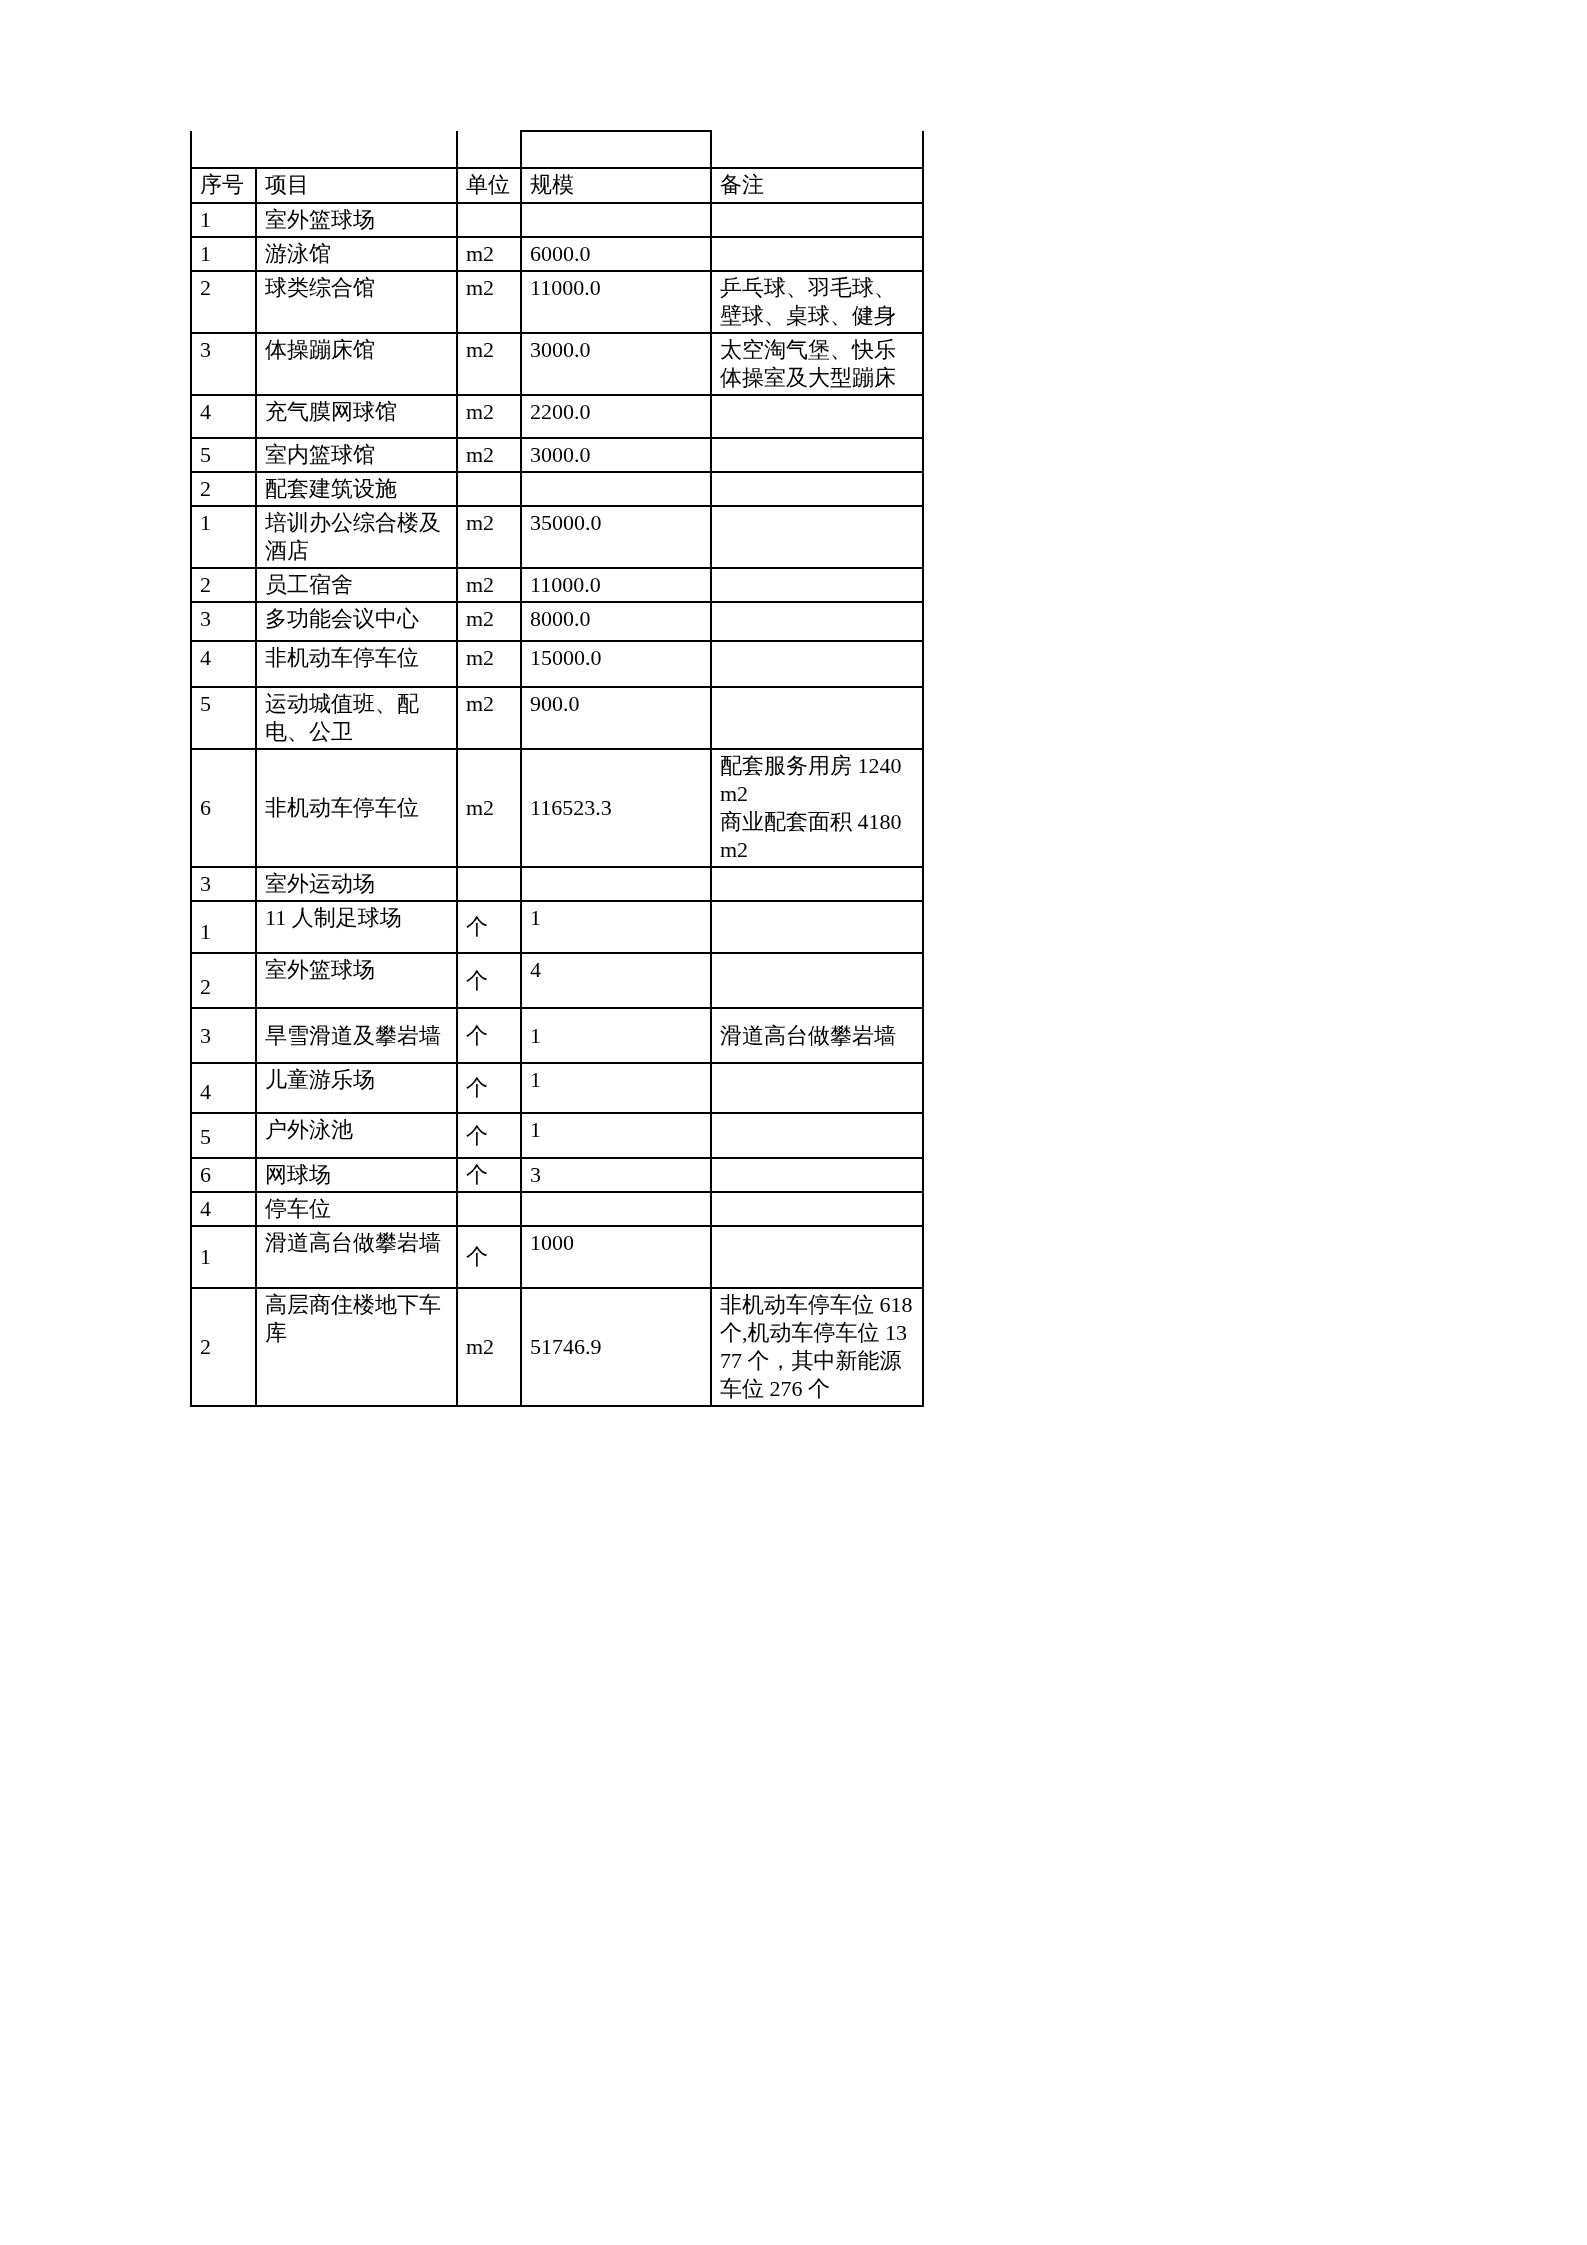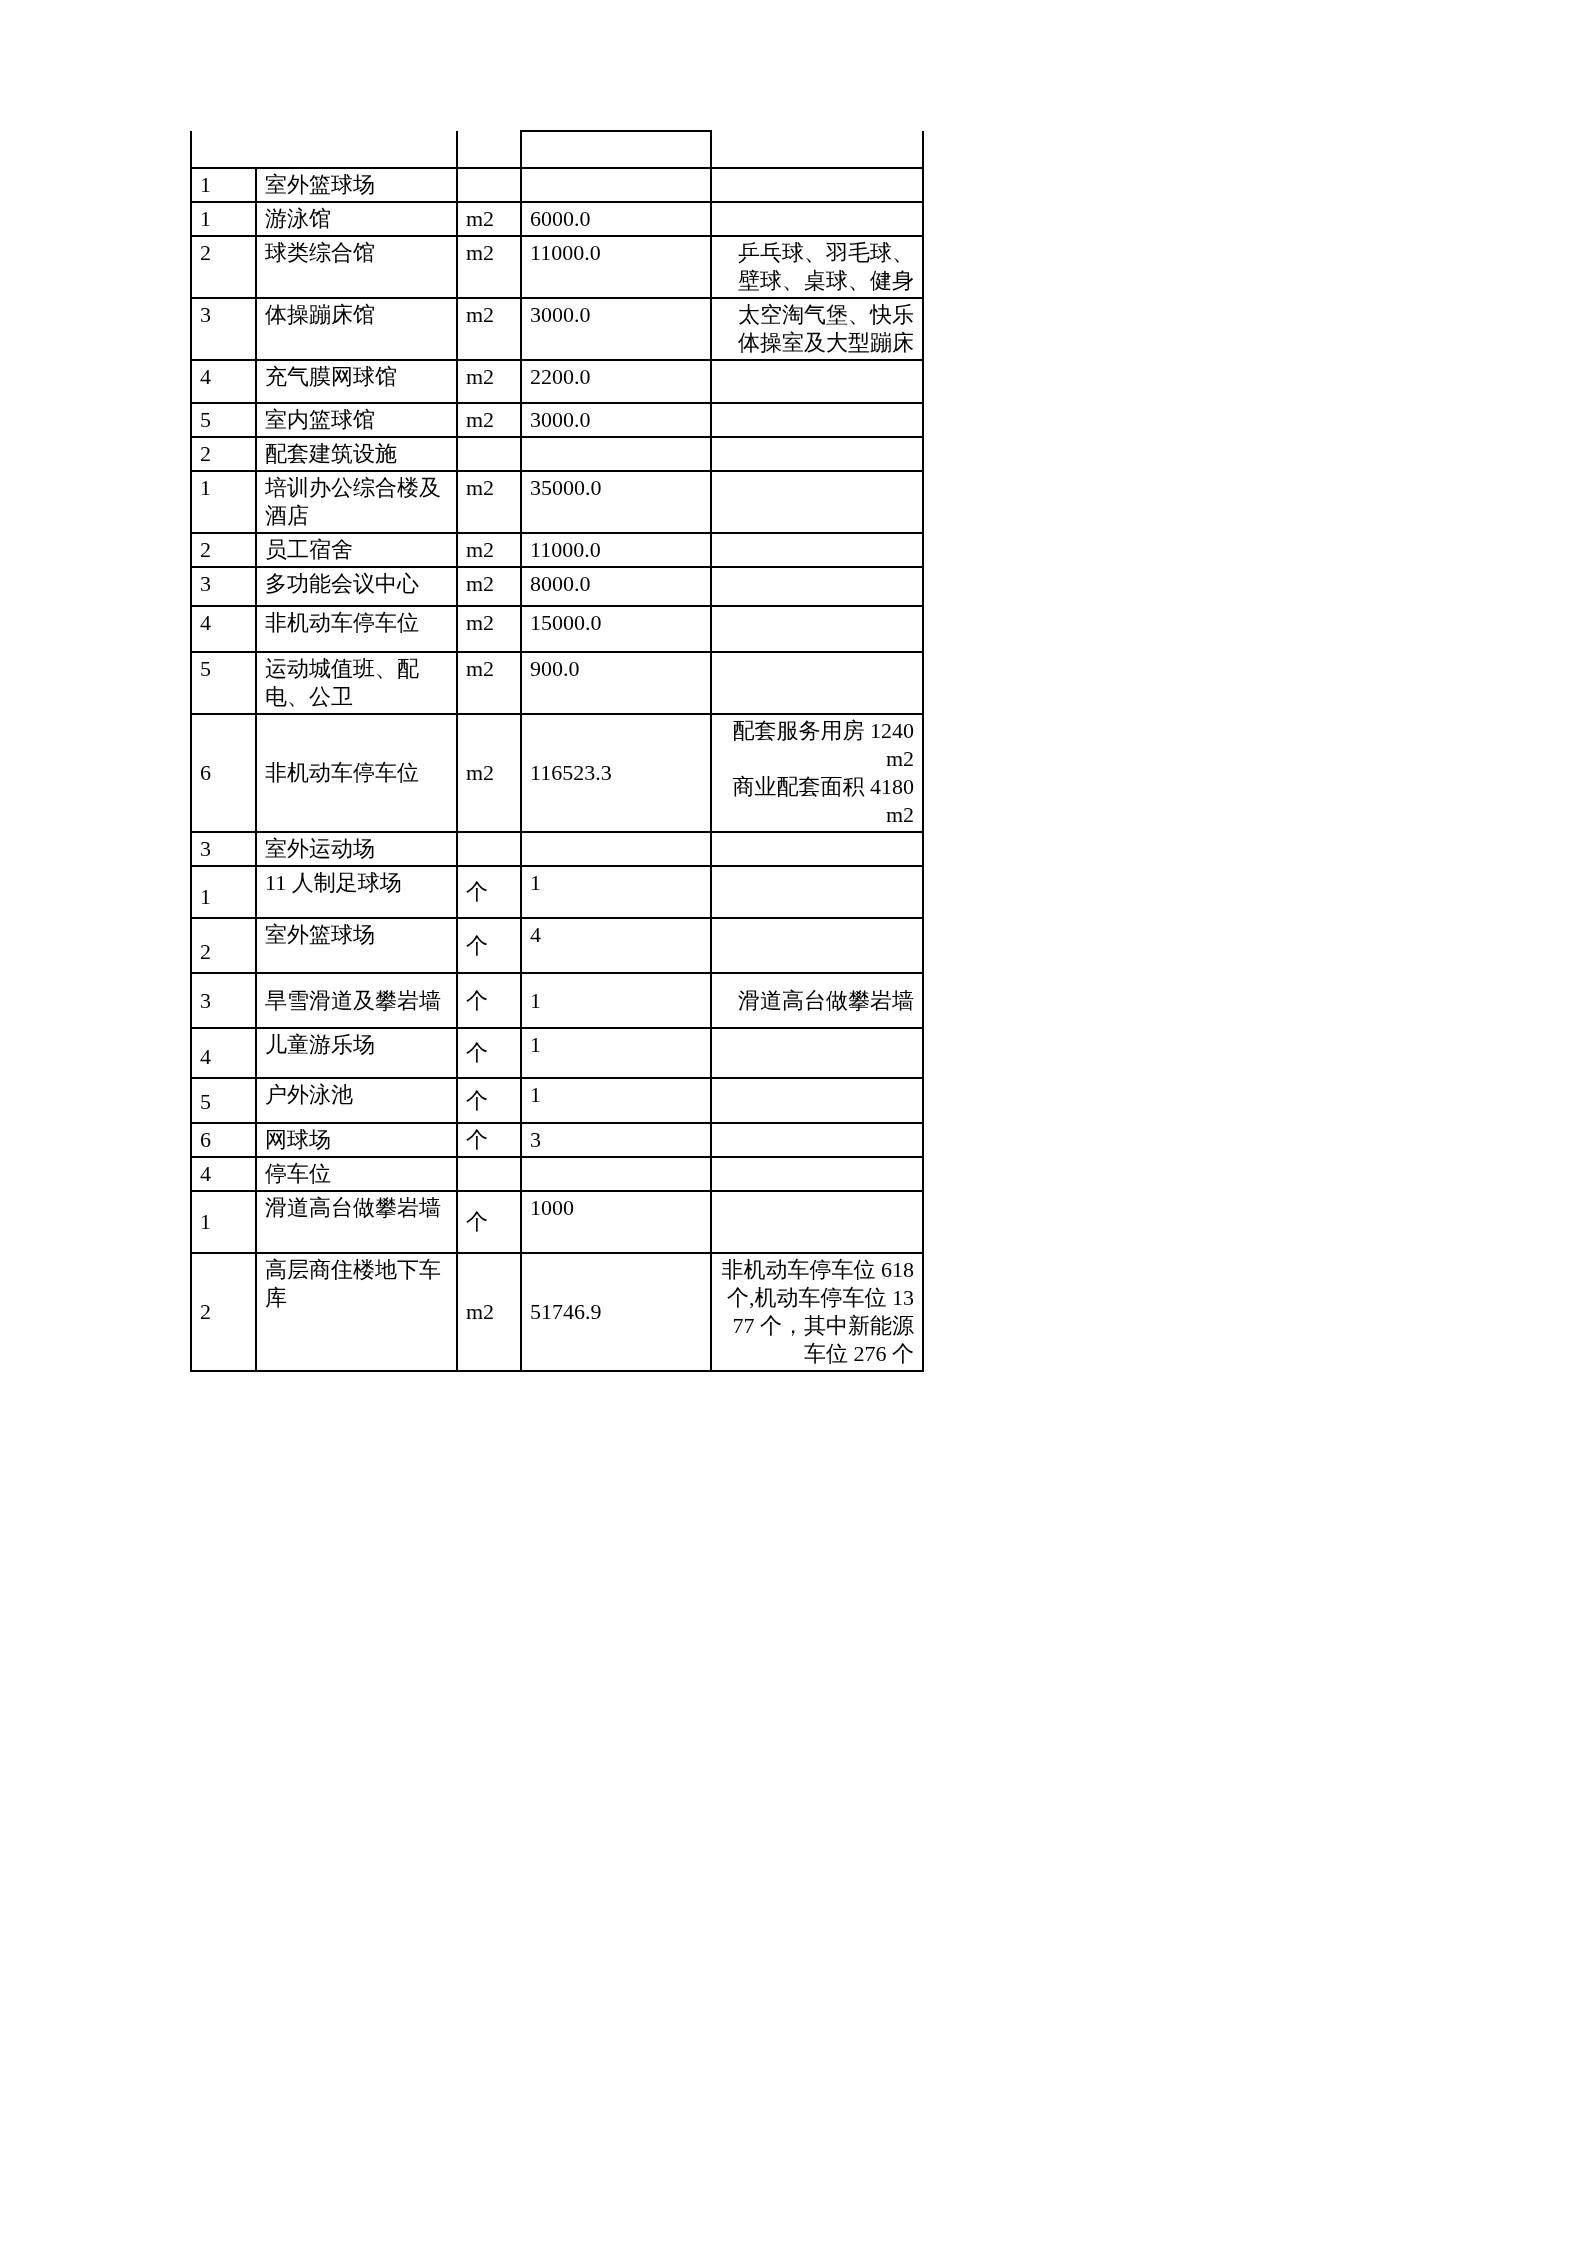--- a/index.html
+++ b/index.html
@@ -39,21 +39,21 @@
   thead tr.partial-row td {
     border-top: none;
     height: 31px;
   }
   thead tr.partial-row td.topline {
     border-top: 2px solid #000000;
   }
   thead tr.header-row th { height: 29px; }
 
   
-  .scale-table td:nth-child(5) { white-space: pre-wrap; text-align: right; }
+  .scale-table td:nth-child(5) { white-space: pre-wrap; }
 
   
   tbody tr:nth-child(1)  { height: 33px; }
   tbody tr:nth-child(2)  { height: 33px; }
   tbody tr:nth-child(3)  { height: 61px; }
   tbody tr:nth-child(4)  { height: 60px; }
   tbody tr:nth-child(5)  { height: 43px; }
   tbody tr:nth-child(6)  { height: 32px; }
   tbody tr:nth-child(7)  { height: 32px; }
   tbody tr:nth-child(8)  { height: 60px; }
@@ -110,20 +110,27 @@
       <col style="width:190px">
       <col style="width:212px">
     </colgroup>
     <thead>
       <tr class="partial-row">
         <td colspan="2"></td>
         <td></td>
         <td class="topline"></td>
         <td></td>
       </tr>
+      <tr class="header-row">
+        <th>序号</th>
+        <th>项目</th>
+        <th>单位</th>
+        <th>规模</th>
+        <th>备注</th>
+      </tr>
     </thead>
     <tbody>
         <tr>
           <td>1</td>
           <td>室外篮球场</td>
           <td></td>
           <td></td>
           <td></td>
         </tr>
         <tr>

